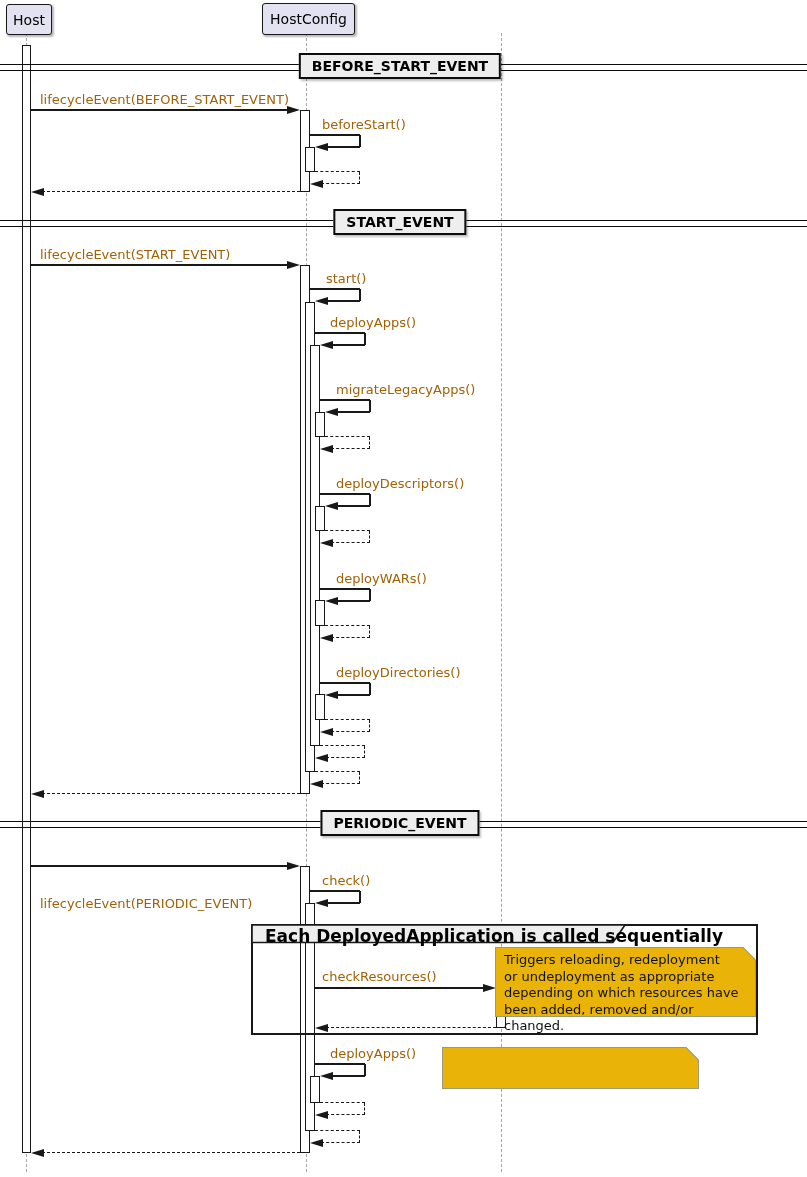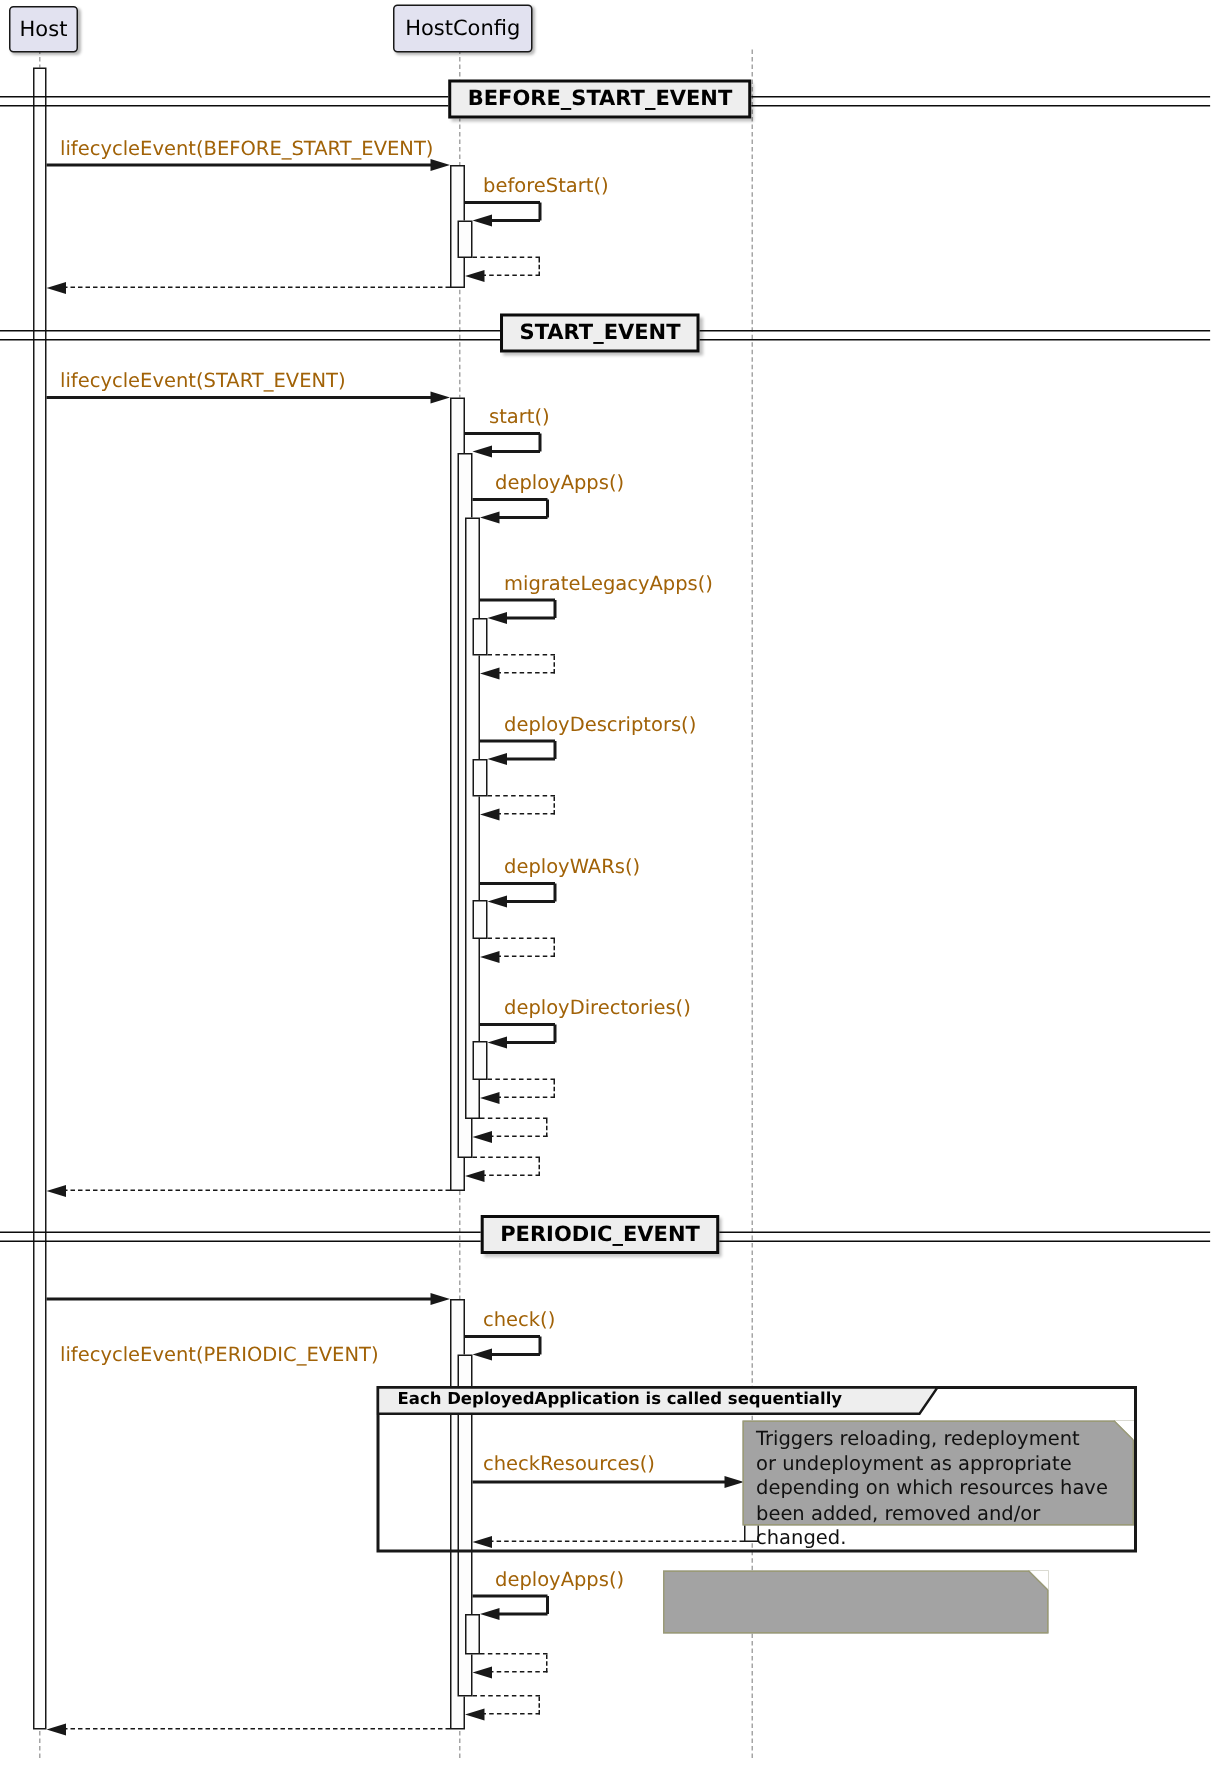--- a/index.html
+++ b/index.html
@@ -24,23 +24,23 @@
           border-bottom:4.5px solid transparent; border-left:13px solid #181818; z-index:4; }
   .msg-label { position:absolute; font-size:13px; color:#a16207; white-space:nowrap; z-index:5; }
   .divider-line { position:absolute; left:0; width:807px; height:1.3px; background:#0c0c0c; z-index:5; }
   .divider-box {
     position:absolute; transform:translateX(-50%); background:#eeeeee; border:2px solid #0c0c0c;
     font-size:14px; font-weight:bold; color:#000; padding:3px 11px; white-space:nowrap;
     z-index:6; box-shadow:2px 2px 2px rgba(0,0,0,.25);
   }
   .group-box { position:absolute; border:2px solid #181818; background:transparent; z-index:5; }
   .group-header { position:absolute; top:-2px; left:-2px; z-index:6; }
-  .group-label { position:absolute; top:0px; left:12px; font-size:11px; font-weight:bold;
+  .group-label { position:absolute; top:0px; left:12px; font-size:17px; font-weight:bold;
                  color:#000; white-space:nowrap; z-index:7; }
-  .note { position:absolute; background:#a3a3a3; border:1px solid #9a9a77; z-index:6; }
+  .note { position:absolute; background:#eab308; border:1px solid #9a9a77; z-index:6; }
   .note-text { position:absolute; left:8px; top:4px; font-size:13px; line-height:16.5px;
                color:#111; white-space:pre-line; }
   .note-ear-mask { position:absolute; top:-1px; right:-1px; width:0; height:0;
                    border-top:13px solid #ffffff; border-left:13px solid transparent; }
   .note-ear-line { position:absolute; top:5px; right:-3px; width:18px; height:1px;
                    background:#9a9a77; transform:rotate(45deg); }
 </style>
 </head>
 <body>
 

